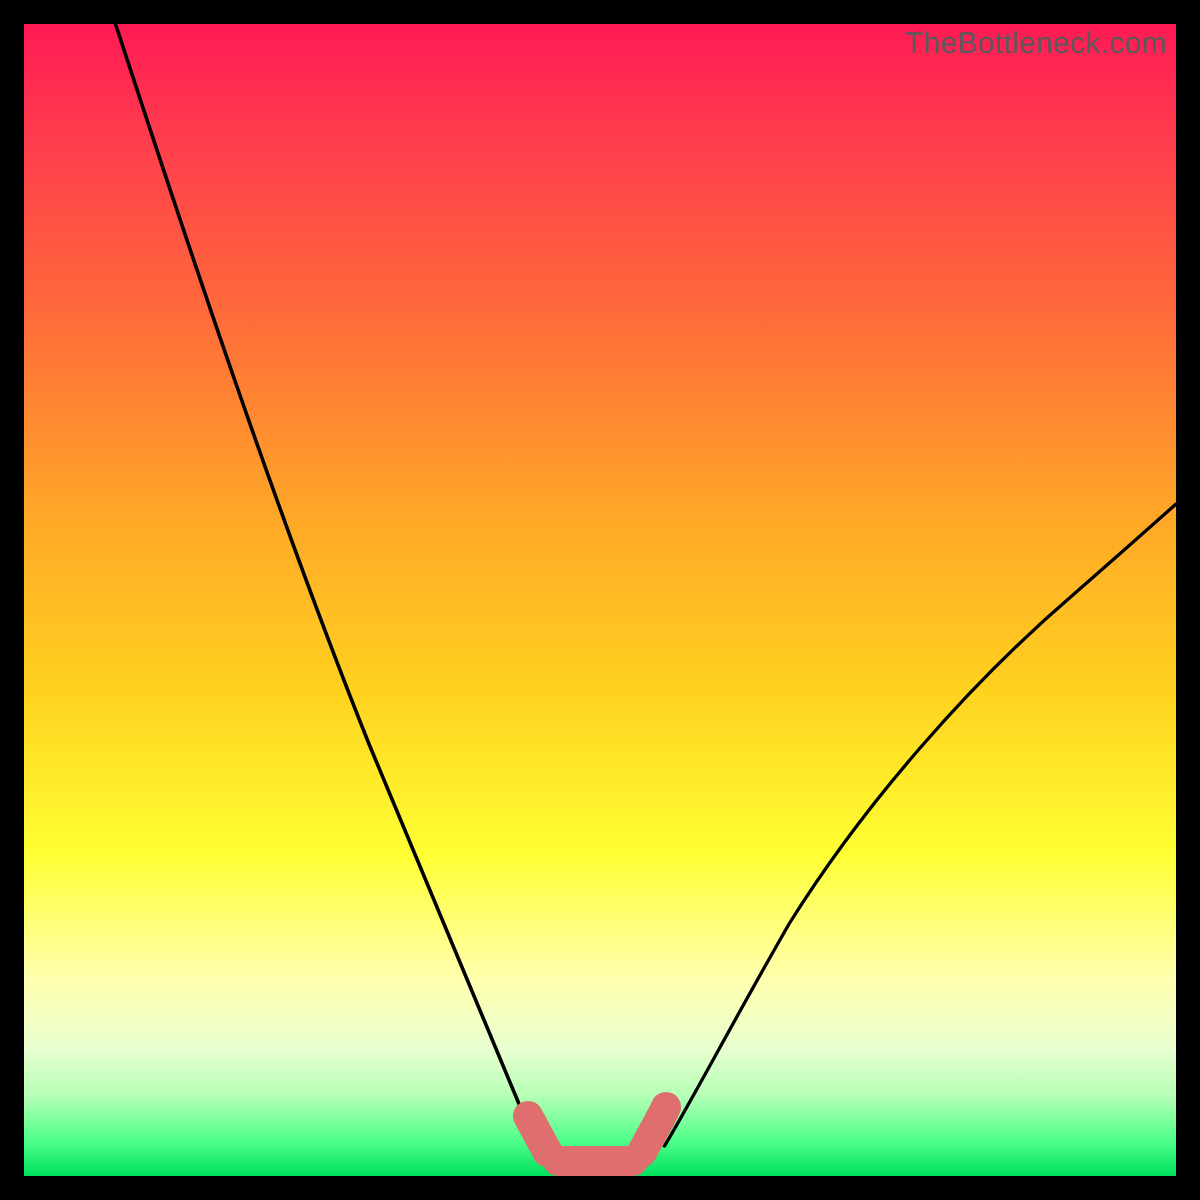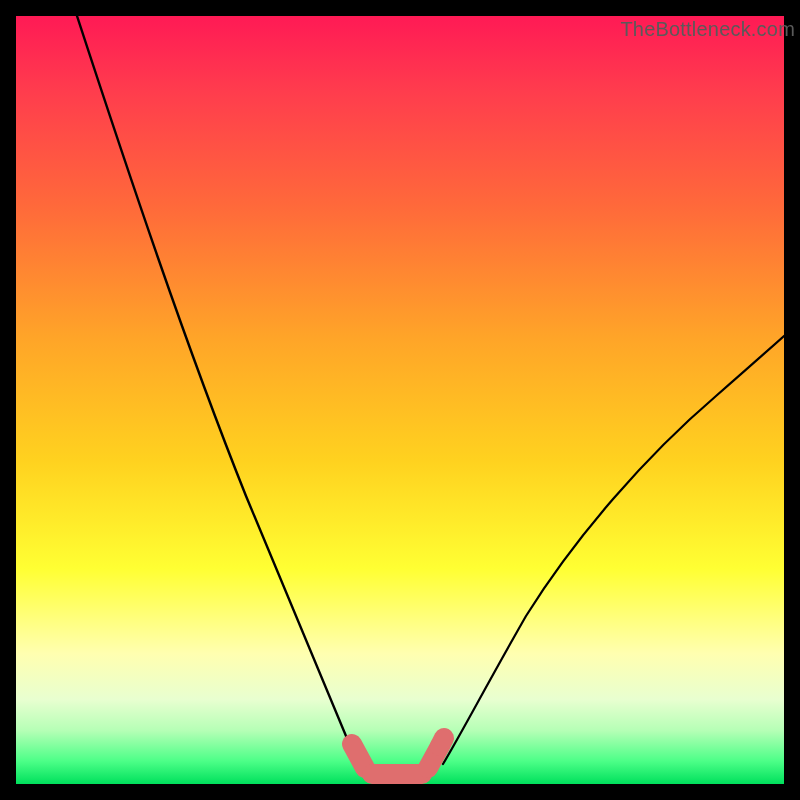--- a/index.html
+++ b/index.html
@@ -19,21 +19,20 @@
     height: 800px;
     background: #000;
   }
   .plot {
     position: absolute;
     top: 16px;
     left: 16px;
     width: 768px;
     height: 768px;
     overflow: hidden;
-    padding-left: 17px;
   }
   .gradient-bg {
     position: absolute;
     top: 0;
     left: 0;
     width: 768px;
     height: 768px;
     background: linear-gradient(
       to bottom,
       #ff1a55 0%,

